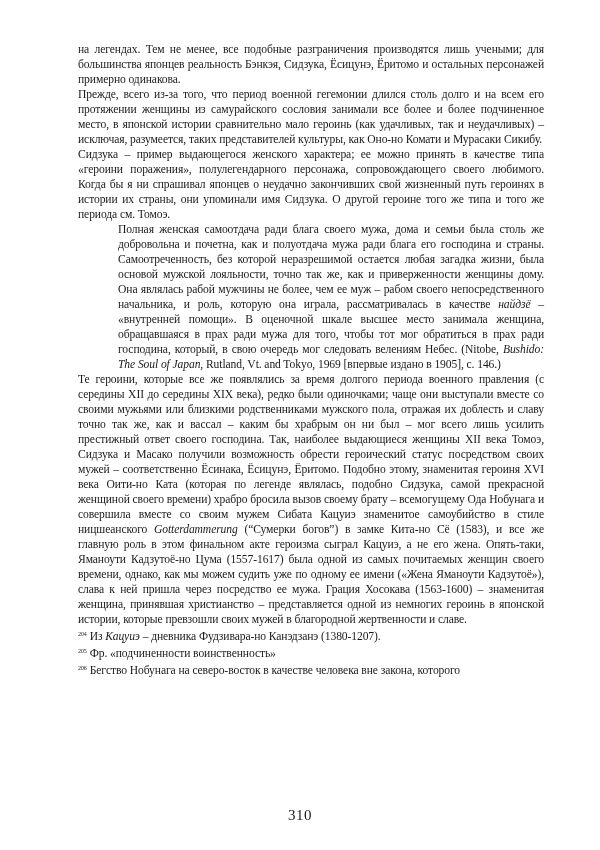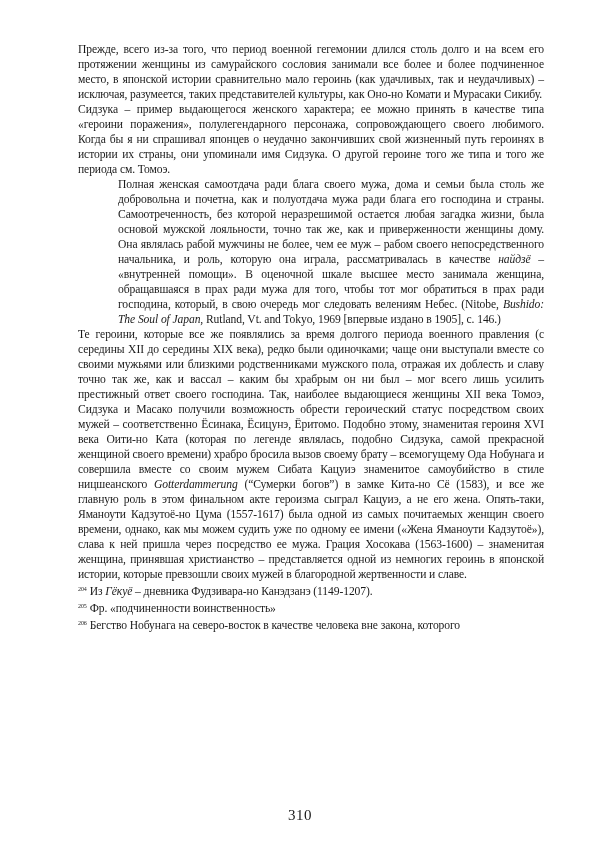--- a/index.html
+++ b/index.html
@@ -11,27 +11,28 @@
   .fn { font-size: 11.6px; line-height: 15px; margin: 0; text-align: justify; }
   .fn sup { font-size: 6px; vertical-align: 4px; margin-right: 3px; }
   .pnum { position: absolute; top: 807px; left: 0; width: 600px; text-align: center;
           font-size: 15px; letter-spacing: 0.5px; }
   i { }
 </style>
 </head>
 <body>
 
 <div class="page">
+  <p>на легендах. Тем не менее, все подобные разграничения производятся лишь учеными; для большинства японцев реальность Бэнкэя, Сидзука, Ёсицунэ, Ёритомо и остальных персонажей примерно одинакова.</p>
   <p>Прежде, всего из-за того, что период военной гегемонии длился столь долго и на всем его протяжении женщины из самурайского сословия занимали все более и более подчиненное место, в японской истории сравнительно мало героинь (как удачливых, так и неудачливых) – исключая, разумеется, таких представителей культуры, как Оно-но Комати и Мурасаки Сикибу.</p>
   <p>Сидзука – пример выдающегося женского характера; ее можно принять в качестве типа «героини поражения», полулегендарного персонажа, сопровождающего своего любимого. Когда бы я ни спрашивал японцев о неудачно закончивших свой жизненный путь героинях в истории их страны, они упоминали имя Сидзука. О другой героине того же типа и того же периода см. Томоэ.</p>
 
   <p class="quote"><span>Полная женская самоотдача ради блага своего мужа, дома и семьи была столь же добровольна и почетна, как и полуотдача мужа ради блага его господина и страны. Самоотреченность, без которой неразрешимой остается любая загадка жизни, была основой мужской лояльности, точно так же, как и приверженности женщины дому. Она являлась рабой мужчины не более, чем ее муж – рабом своего непосредственного начальника, и роль, которую она играла, рассматривалась в качестве </span><i>найдзё</i><span> – «внутренней помощи». В оценочной шкале высшее место занимала женщина, обращавшаяся в прах ради мужа для того, чтобы тот мог обратиться в прах ради господина, который, в свою очередь мог следовать велениям Небес. (Nitobe, </span><i>Bushido: The Soul of Japan</i><span>, Rutland, Vt. and Tokyo, 1969 [впервые издано в 1905], с. 146.)</span></p>
 
   <p><span>Те героини, которые все же появлялись за время долгого периода военного правления (с середины XII до середины XIX века), редко были одиночками; чаще они выступали вместе со своими мужьями или близкими родственниками мужского пола, отражая их доблесть и славу точно так же, как и вассал – каким бы храбрым он ни был – мог всего лишь усилить престижный ответ своего господина. Так, наиболее выдающиеся женщины XII века Томоэ, Сидзука и Масако получили возможность обрести героический статус посредством своих мужей – соответственно Ёсинака, Ёсицунэ, Ёритомо. Подобно этому, знаменитая героиня XVI века Оити-но Ката (которая по легенде являлась, подобно Сидзука, самой прекрасной женщиной своего времени) храбро бросила вызов своему брату – всемогущему Ода Нобунага и совершила вместе со своим мужем Сибата Кацуиэ знаменитое самоубийство в стиле ницшеанского </span><i>Gotterdammerung</i><span> (“Сумерки богов”) в замке Кита-но Сё (1583), и все же главную роль в этом финальном акте героизма сыграл Кацуиэ, а не его жена. Опять-таки, Яманоути Кадзутоё-но Цума (1557-1617) была одной из самых почитаемых женщин своего времени, однако, как мы можем судить уже по одному ее имени («Жена Яманоути Кадзутоё»), слава к ней пришла через посредство ее мужа. Грация Хосокава (1563-1600) – знаменитая женщина, принявшая христианство – представляется одной из немногих героинь в японской истории, которые превзошли своих мужей в благородной жертвенности и славе.</span></p>
 
   <div>
-    <p class="fn"><sup>204</sup><span>Из </span><i>Гёкуё</i><span> – дневника Фудзивара-но Канэдзанэ (1149-1207).</span></p>
+    <p class="fn"><sup>204</sup><span>Из </span><i>Кацуиэ</i><span> – дневника Фудзивара-но Канэдзанэ (1380-1207).</span></p>
     <p class="fn"><sup>205</sup><span>Фр. «подчиненности воинственность»</span></p>
     <p class="fn"><sup>206</sup><span>Бегство Нобунага на северо-восток в качестве человека вне закона, которого</span></p>
   </div>
 </div>
 
 <div class="pnum">310</div>
 
 </body></html>

